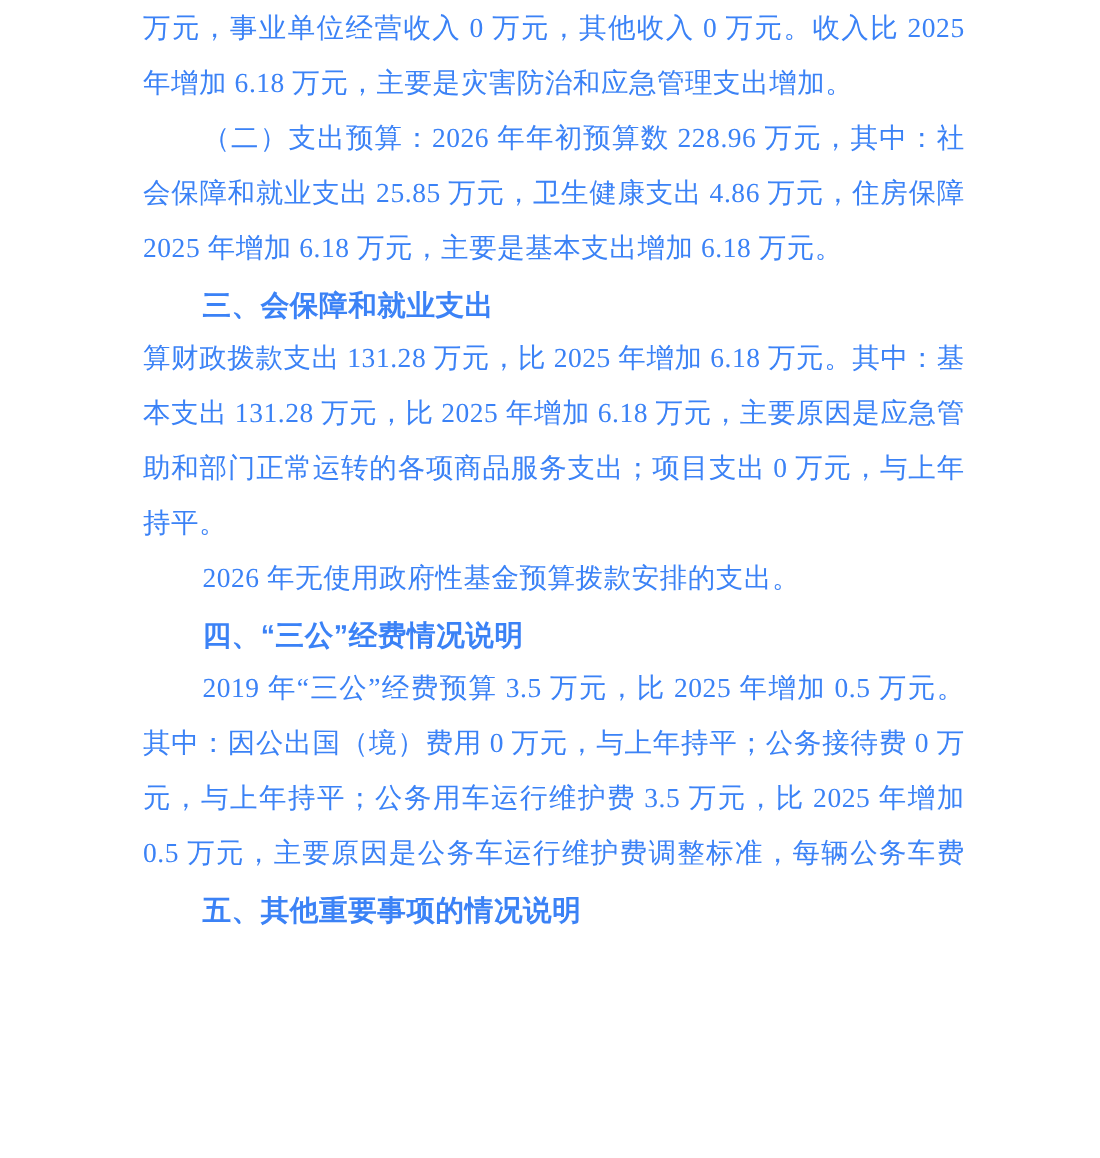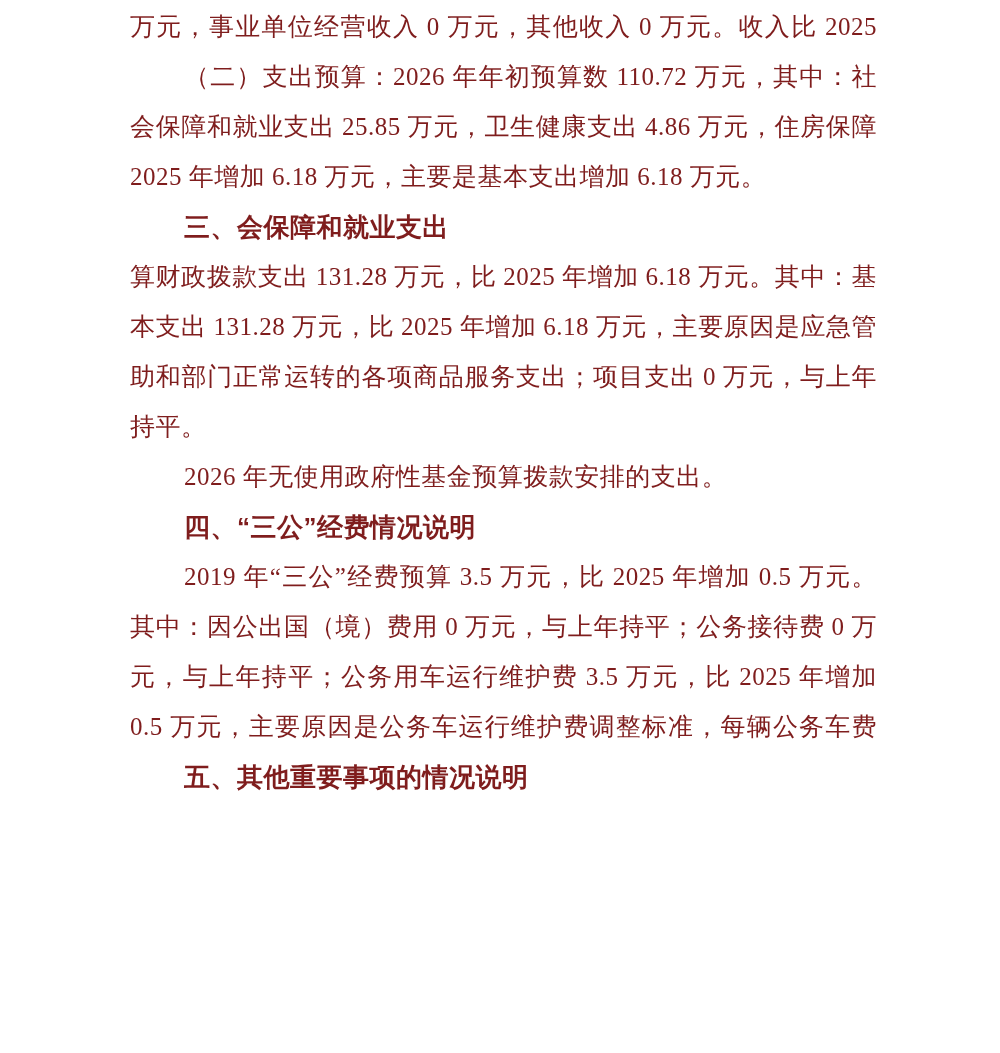--- a/index.html
+++ b/index.html
@@ -7,21 +7,21 @@
     padding: 0;
     background: #ffffff;
   }
   .page {
     position: relative;
     width: 1000px;
     height: 1053px;
     background: #ffffff;
     box-sizing: border-box;
     padding: 2px 123px 0 130px;
-    color: #7f1d1d;
+    color: #3b82f6;
     font-family: "Liberation Serif", "DejaVu Serif", serif;
     overflow: hidden;
   }
   .para { margin: 0; padding: 0; }
   .line {
     font-size: 25px;
     height: 50px;
     line-height: 50px;
     letter-spacing: 0.5px;
   }
@@ -39,24 +39,25 @@
     margin: 0;
   }
 </style>
 </head>
 <body>
 
 <div class="page">
 
   <div class="para">
     <div class="line j">万元，事业单位经营收入 0 万元，其他收入 0 万元。收入比 2025</div>
+    <div class="line">年增加 6.18 万元，主要是灾害防治和应急管理支出增加。</div>
   </div>
 
   <div class="para">
-    <div class="line j indent">（二）支出预算：2026 年年初预算数 110.72 万元，其中：社</div>
+    <div class="line j indent">（二）支出预算：2026 年年初预算数 228.96 万元，其中：社</div>
     <div class="line j">会保障和就业支出 25.85 万元，卫生健康支出 4.86 万元，住房保障</div>
     <div class="line">2025 年增加 6.18 万元，主要是基本支出增加 6.18 万元。</div>
   </div>
 
   <h2 class="line heading indent">三、会保障和就业支出</h2>
 
   <div class="para">
     <div class="line j">算财政拨款支出 131.28 万元，比 2025 年增加 6.18 万元。其中：基</div>
     <div class="line j">本支出 131.28 万元，比 2025 年增加 6.18 万元，主要原因是应急管</div>
     <div class="line j">助和部门正常运转的各项商品服务支出；项目支出 0 万元，与上年</div>

